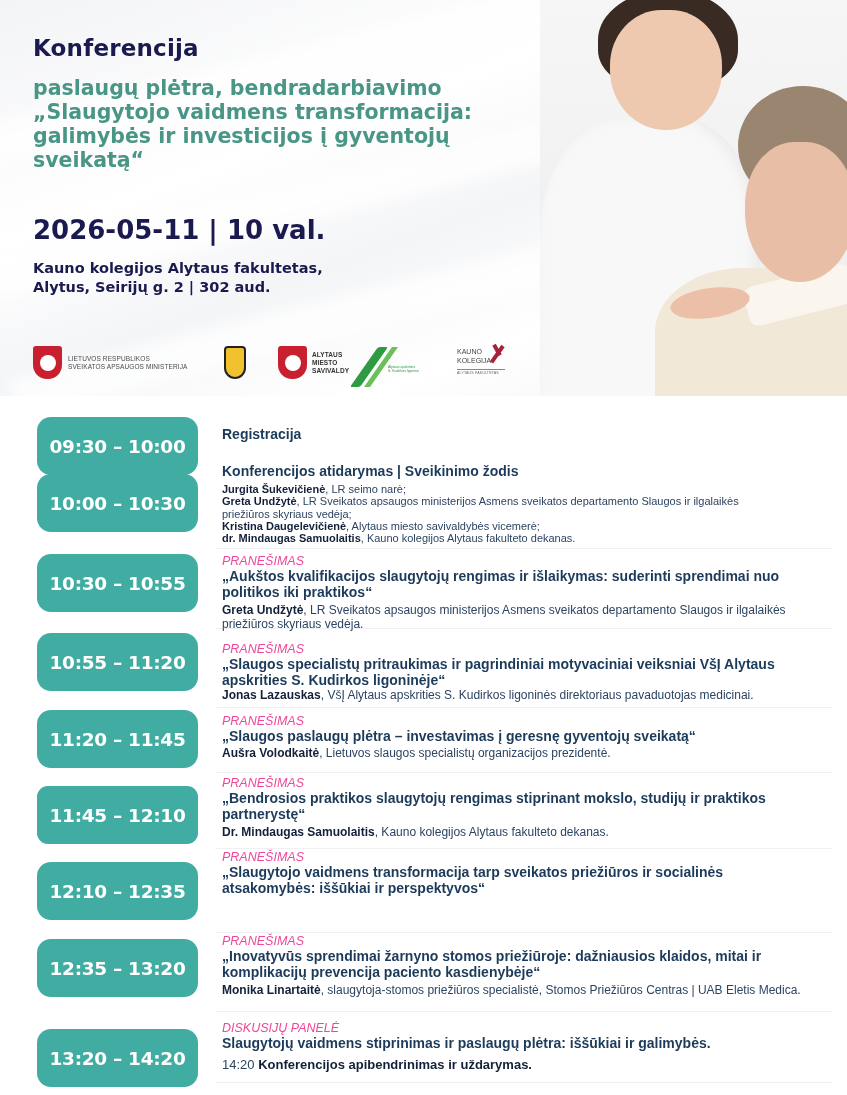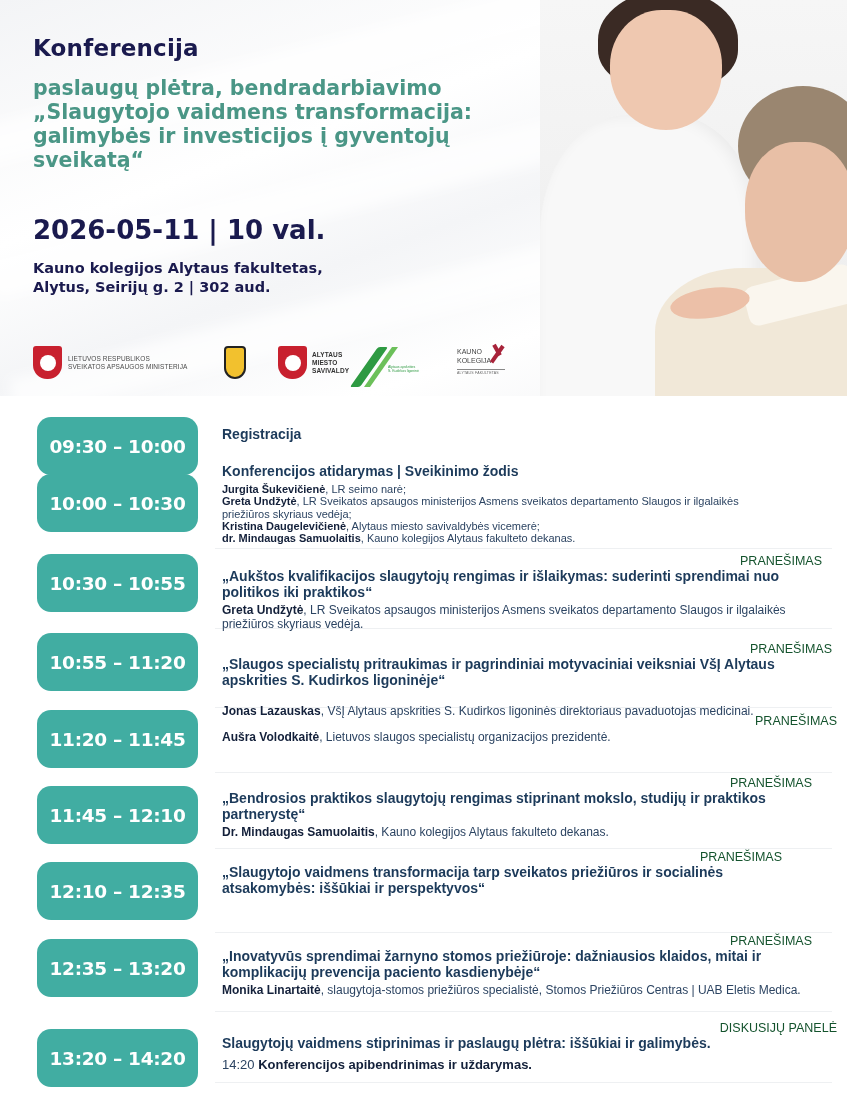--- a/index.html
+++ b/index.html
@@ -67,21 +67,21 @@
 
   
   .row-line { position: absolute; left: 215px; width: 617px; height: 1px; background: #eef0f2; }
   .pill {
     position: absolute; left: 37px; width: 161px; height: 58px;
     background: #41ada2; border-radius: 14px;
     color: #ffffff; font-family: "DejaVu Sans", sans-serif; font-weight: bold; font-size: 18.5px;
     display: flex; align-items: center; justify-content: center; letter-spacing: -0.3px;
   }
   .entry { position: absolute; left: 222px; width: 615px; font-size: 12.5px; line-height: 14px; color: #1c2a44; }
-  .entry .label { font-size: 12.5px; color: #14532d; line-height: 13px; text-align: right; }
+  .entry .label { font-style: italic; font-size: 12.5px; color: #ec4899; line-height: 13px; }
   .entry .talk { font-weight: bold; font-size: 14px; line-height: 16px; color: #1c3a5a; }
   .entry .speaker { font-size: 12px; line-height: 14px; color: #2c4462; margin-top: 3px; }
   .entry .speaker b { color: #13203a; }
   .entry .line { font-size: 11px; line-height: 12.3px; color: #2c4462; }
   .entry .line b { color: #13203a; }
   .entry .head { font-weight: bold; font-size: 14px; line-height: 17px; color: #1c3a5a; }
 </style>
 </head>
 <body>
 
@@ -191,30 +191,31 @@
   <div class="entry" style="top:555px; width:600px;">
     <div class="label">PRANEŠIMAS</div>
     <div class="talk">„Aukštos kvalifikacijos slaugytojų rengimas ir išlaikymas: suderinti sprendimai nuo politikos iki praktikos“</div>
     <div class="speaker"><b>Greta Undžytė</b><span>, LR Sveikatos apsaugos ministerijos Asmens sveikatos departamento Slaugos ir ilgalaikės priežiūros skyriaus vedėja.</span></div>
   </div>
 
   <div class="pill" style="top:633px;">10:55 – 11:20</div>
   <div class="entry" style="top:643px; width:610px;">
     <div class="label">PRANEŠIMAS</div>
     <div class="talk">„Slaugos specialistų pritraukimas ir pagrindiniai motyvaciniai veiksniai VšĮ Alytaus apskrities S. Kudirkos ligoninėje“</div>
-    <div class="speaker" style="margin-top:16px;"><b>Jonas Lazauskas</b><span>, VšĮ Alytaus apskrities S. Kudirkos ligoninės direktoriaus pavaduotojas medicinai.</span></div>
+    <div class="speaker" style="margin-top:0;"><b>Jonas Lazauskas</b><span>, VšĮ Alytaus apskrities S. Kudirkos ligoninės direktoriaus pavaduotojas medicinai.</span></div>
   </div>
 
   <div class="pill" style="top:710px;">11:20 – 11:45</div>
   <div class="entry" style="top:715px;">
     <div class="label">PRANEŠIMAS</div>
+    <div class="talk">„Slaugos paslaugų plėtra – investavimas į geresnę gyventojų sveikatą“</div>
     <div class="speaker" style="margin-top:2px;"><b>Aušra Volodkaitė</b><span>, Lietuvos slaugos specialistų organizacijos prezidentė.</span></div>
   </div>
 
-  <div class="pill" style="top:786px;">11:45 – 12:10</div>
+  <div class="pill" style="top:786px;border-radius:11px;">11:45 – 12:10</div>
   <div class="entry" style="top:777px; width:590px;">
     <div class="label">PRANEŠIMAS</div>
     <div class="talk">„Bendrosios praktikos slaugytojų rengimas stiprinant mokslo, studijų ir praktikos partnerystę“</div>
     <div class="speaker"><b>Dr. Mindaugas Samuolaitis</b><span>, Kauno kolegijos Alytaus fakulteto dekanas.</span></div>
   </div>
 
   <div class="pill" style="top:862px;">12:10 – 12:35</div>
   <div class="entry" style="top:851px; width:560px;">
     <div class="label">PRANEŠIMAS</div>
     <div class="talk">„Slaugytojo vaidmens transformacija tarp sveikatos priežiūros ir socialinės atsakomybės: iššūkiai ir perspektyvos“</div>

